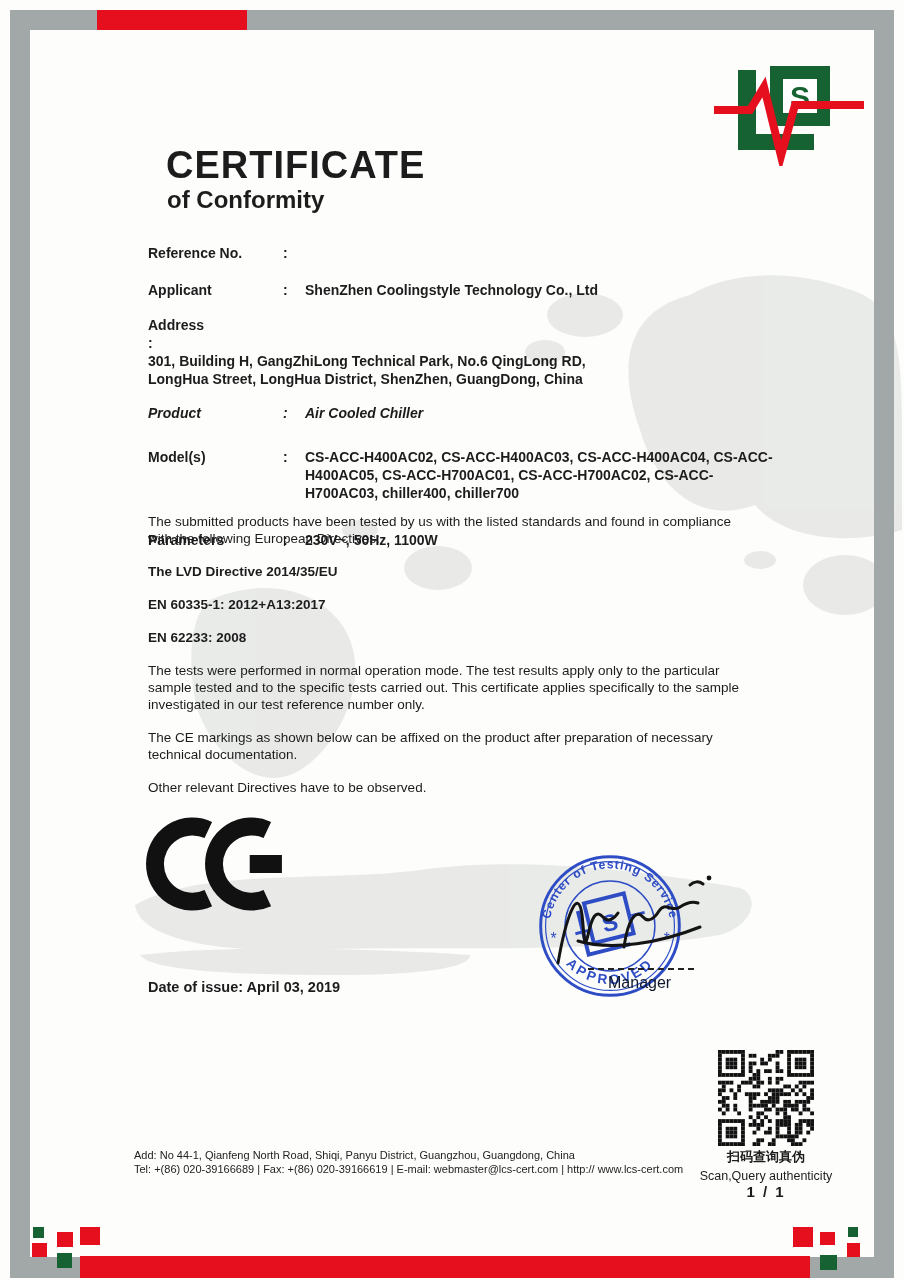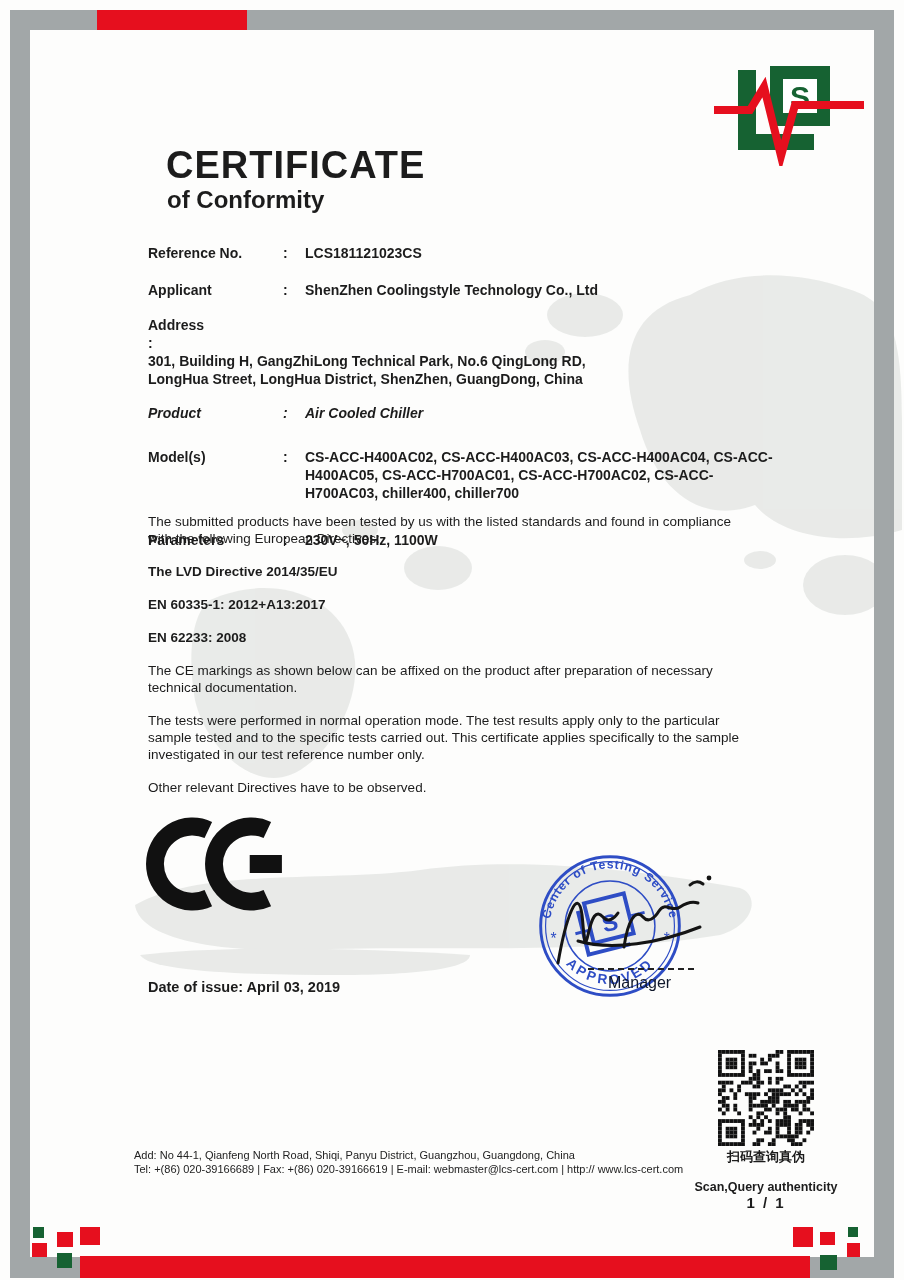--- a/index.html
+++ b/index.html
@@ -41,21 +41,21 @@
   .std{margin:0;}
   .ce-mark{position:absolute;left:146px;top:812px;}
   .date-line{position:absolute;left:148px;top:957px;font-size:14.5px;font-weight:bold;margin-top:22px;}
   .stamp{position:absolute;left:527px;top:843px;z-index:3;}
   .signature{position:absolute;left:520px;top:855px;z-index:4;}
   .sig-dash{position:absolute;left:588px;top:968px;width:106px;border-top:2px dashed #222;z-index:4;}
   .sig-role{position:absolute;left:608px;top:974px;font-size:16px;color:#0f172a;z-index:4;}
   .qr-wrap{position:absolute;left:718px;top:1050px;width:96px;text-align:center;}
   .qr-captions{position:absolute;left:668px;top:1148px;width:196px;text-align:center;}
   .qr-zh{font-size:13px;font-weight:bold;}
-  .qr-en{font-size:12.5px;font-weight:bold;margin-top:14px;text-align:center;}
+  .qr-en{font-size:12.5px;font-weight:normal;margin-top:3px;text-align:center;}
   .page-num{font-size:15px;font-weight:bold;margin-top:0;letter-spacing:2px;}
   .footer{position:absolute;left:134px;top:1149px;width:560px;font-size:11px;line-height:13.5px;color:#222;}
   .stamp text{fill:#2e4dc5;}
 </style>
 </head>
 <body>
 
 <div class="sheet">
 
   <svg class="map" width="904" height="1280" viewBox="0 0 904 1280">
@@ -86,21 +86,20 @@
       </svg>
     </div>
 
     <div class="title">CERTIFICATE</div>
     <div class="subtitle">of Conformity</div>
 
     <div class="fields">
       <div class="frow mb-ref">
         <span class="flabel">Reference No.</span>
         <span class="fcolon">:</span>
-        <span class="fvalue">LCS181121023CS</span>
       </div>
       <div class="frow mb-app">
         <span class="flabel">Applicant</span>
         <span class="fcolon">:</span>
         <span class="fvalue">ShenZhen Coolingstyle Technology Co., Ltd</span>
       </div>
       <div class="frow mb-addr">
         <span class="flabel">Address</span>
         <span class="fcolon">:</span>
         <span class="fvalue">301, Building H, GangZhiLong Technical Park, No.6 QingLong RD, LongHua Street, LongHua District, ShenZhen, GuangDong, China</span>
@@ -120,22 +119,22 @@
         <span class="fcolon">:</span>
         <span class="fvalue">230V~, 50Hz, 1100W</span>
       </div>
     </div>
 
     <div class="paras">
       <p>The submitted products have been tested by us with the listed standards and found in compliance with the following European Directives:</p>
       <p class="bold">The LVD Directive 2014/35/EU</p>
       <p class="bold std">EN 60335-1: 2012+A13:2017</p>
       <p class="bold" style="margin-top:0;">EN 62233: 2008</p>
+      <p>The tests were performed in normal operation mode. The test results apply only to the particular sample tested and to the specific tests carried out. This certificate applies specifically to the sample investigated in our test reference number only.</p>
       <p>The CE markings as shown below can be affixed on the product after preparation of necessary technical documentation.</p>
-      <p>The tests were performed in normal operation mode. The test results apply only to the particular sample tested and to the specific tests carried out. This certificate applies specifically to the sample investigated in our test reference number only.</p>
       <p>Other relevant Directives have to be observed.</p>
     </div>
 
     <div class="ce-mark">
       <svg width="152" height="105" viewBox="0 0 170 105">
         <g fill="none" stroke="#111111" stroke-width="20">
           <path d="M 69.7,13.9 A 42,42 0 1 0 69.7,90.1"></path>
           <path d="M 135.7,13.9 A 42,42 0 1 0 135.7,90.1"></path>
           <line x1="116" y1="52" x2="152" y2="52"></line>
         </g>

